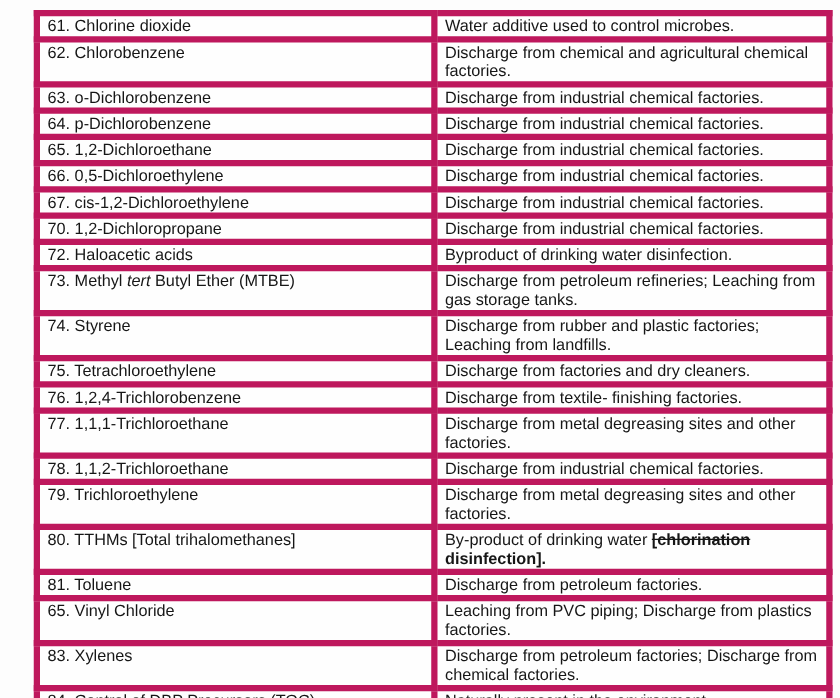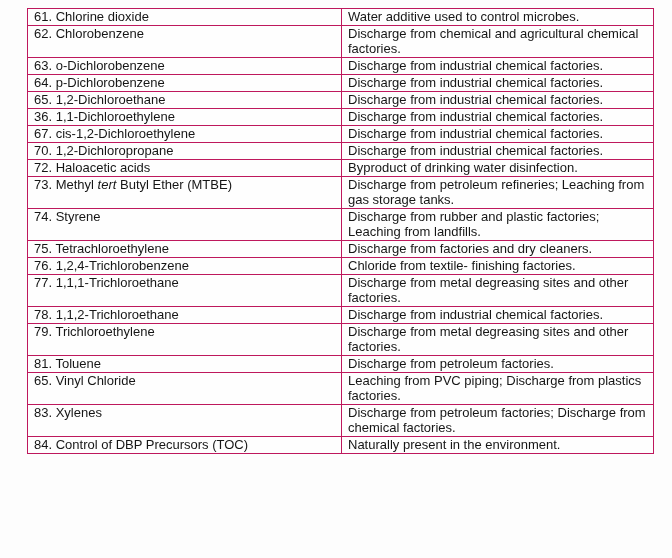--- a/index.html
+++ b/index.html
@@ -24,21 +24,21 @@
     top: 8px;
     width: 622px;
     border-collapse: collapse;
     table-layout: fixed;
     background: #fefefe;
     color: #161616;
     font-size: 13px;
     line-height: 15px;
   }
   table.contaminant-table td {
-    border: 1px solid #be185d;
+    border: 5px solid #be185d;
     vertical-align: top;
     padding: 0px 5px 1px 6px;
     overflow: hidden;
   }
   table.contaminant-table td.col-contaminant { width: 302px; }
   table.contaminant-table td.col-source { width: 300px; }
   .seg-i { font-style: italic; }
   .seg-b { font-weight: bold; }
   .seg-s { text-decoration: line-through; }
 </style>
@@ -62,21 +62,21 @@
         </tr>
         <tr>
           <td class="col-contaminant"><span>64. p-Dichlorobenzene</span></td>
           <td class="col-source"><span>Discharge from industrial chemical factories.</span></td>
         </tr>
         <tr>
           <td class="col-contaminant"><span>65. 1,2-Dichloroethane</span></td>
           <td class="col-source"><span>Discharge from industrial chemical factories.</span></td>
         </tr>
         <tr>
-          <td class="col-contaminant"><span>36. 1,1-Dichloroethylene</span></td>
+          <td class="col-contaminant"><span>66. 0,5-Dichloroethylene</span></td>
           <td class="col-source"><span>Discharge from industrial chemical factories.</span></td>
         </tr>
         <tr>
           <td class="col-contaminant"><span>67. cis-1,2-Dichloroethylene</span></td>
           <td class="col-source"><span>Discharge from industrial chemical factories.</span></td>
         </tr>
         <tr>
           <td class="col-contaminant"><span>70. 1,2-Dichloropropane</span></td>
           <td class="col-source"><span>Discharge from industrial chemical factories.</span></td>
         </tr>
@@ -91,33 +91,37 @@
         <tr>
           <td class="col-contaminant"><span>74. Styrene</span></td>
           <td class="col-source"><span>Discharge from rubber and plastic factories; Leaching from landfills.</span></td>
         </tr>
         <tr>
           <td class="col-contaminant"><span>75. Tetrachloroethylene</span></td>
           <td class="col-source"><span>Discharge from factories and dry cleaners.</span></td>
         </tr>
         <tr>
           <td class="col-contaminant"><span>76. 1,2,4-Trichlorobenzene</span></td>
-          <td class="col-source"><span>Chloride from textile- finishing factories.</span></td>
+          <td class="col-source"><span>Discharge from textile- finishing factories.</span></td>
         </tr>
         <tr>
           <td class="col-contaminant"><span>77. 1,1,1-Trichloroethane</span></td>
           <td class="col-source"><span>Discharge from metal degreasing sites and other factories.</span></td>
         </tr>
         <tr>
           <td class="col-contaminant"><span>78. 1,1,2-Trichloroethane</span></td>
           <td class="col-source"><span>Discharge from industrial chemical factories.</span></td>
         </tr>
         <tr>
           <td class="col-contaminant"><span>79. Trichloroethylene</span></td>
           <td class="col-source"><span>Discharge from metal degreasing sites and other factories.</span></td>
+        </tr>
+        <tr>
+          <td class="col-contaminant"><span>80. TTHMs [Total trihalomethanes]</span></td>
+          <td class="col-source"><span>By-product of drinking water </span><span class="seg-b seg-s">[chlorination</span><span class="seg-b"> </span><span class="seg-b">disinfection].</span></td>
         </tr>
         <tr>
           <td class="col-contaminant"><span>81. Toluene</span></td>
           <td class="col-source"><span>Discharge from petroleum factories.</span></td>
         </tr>
         <tr>
           <td class="col-contaminant"><span>65. Vinyl Chloride</span></td>
           <td class="col-source"><span>Leaching from PVC piping; Discharge from plastics factories.</span></td>
         </tr>
         <tr>

